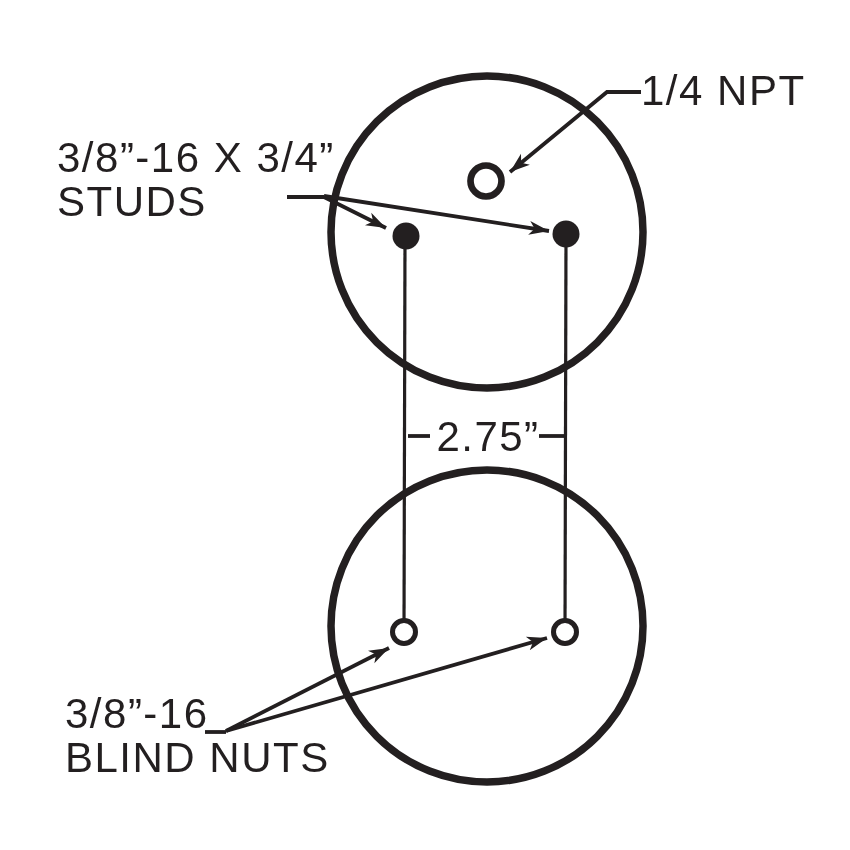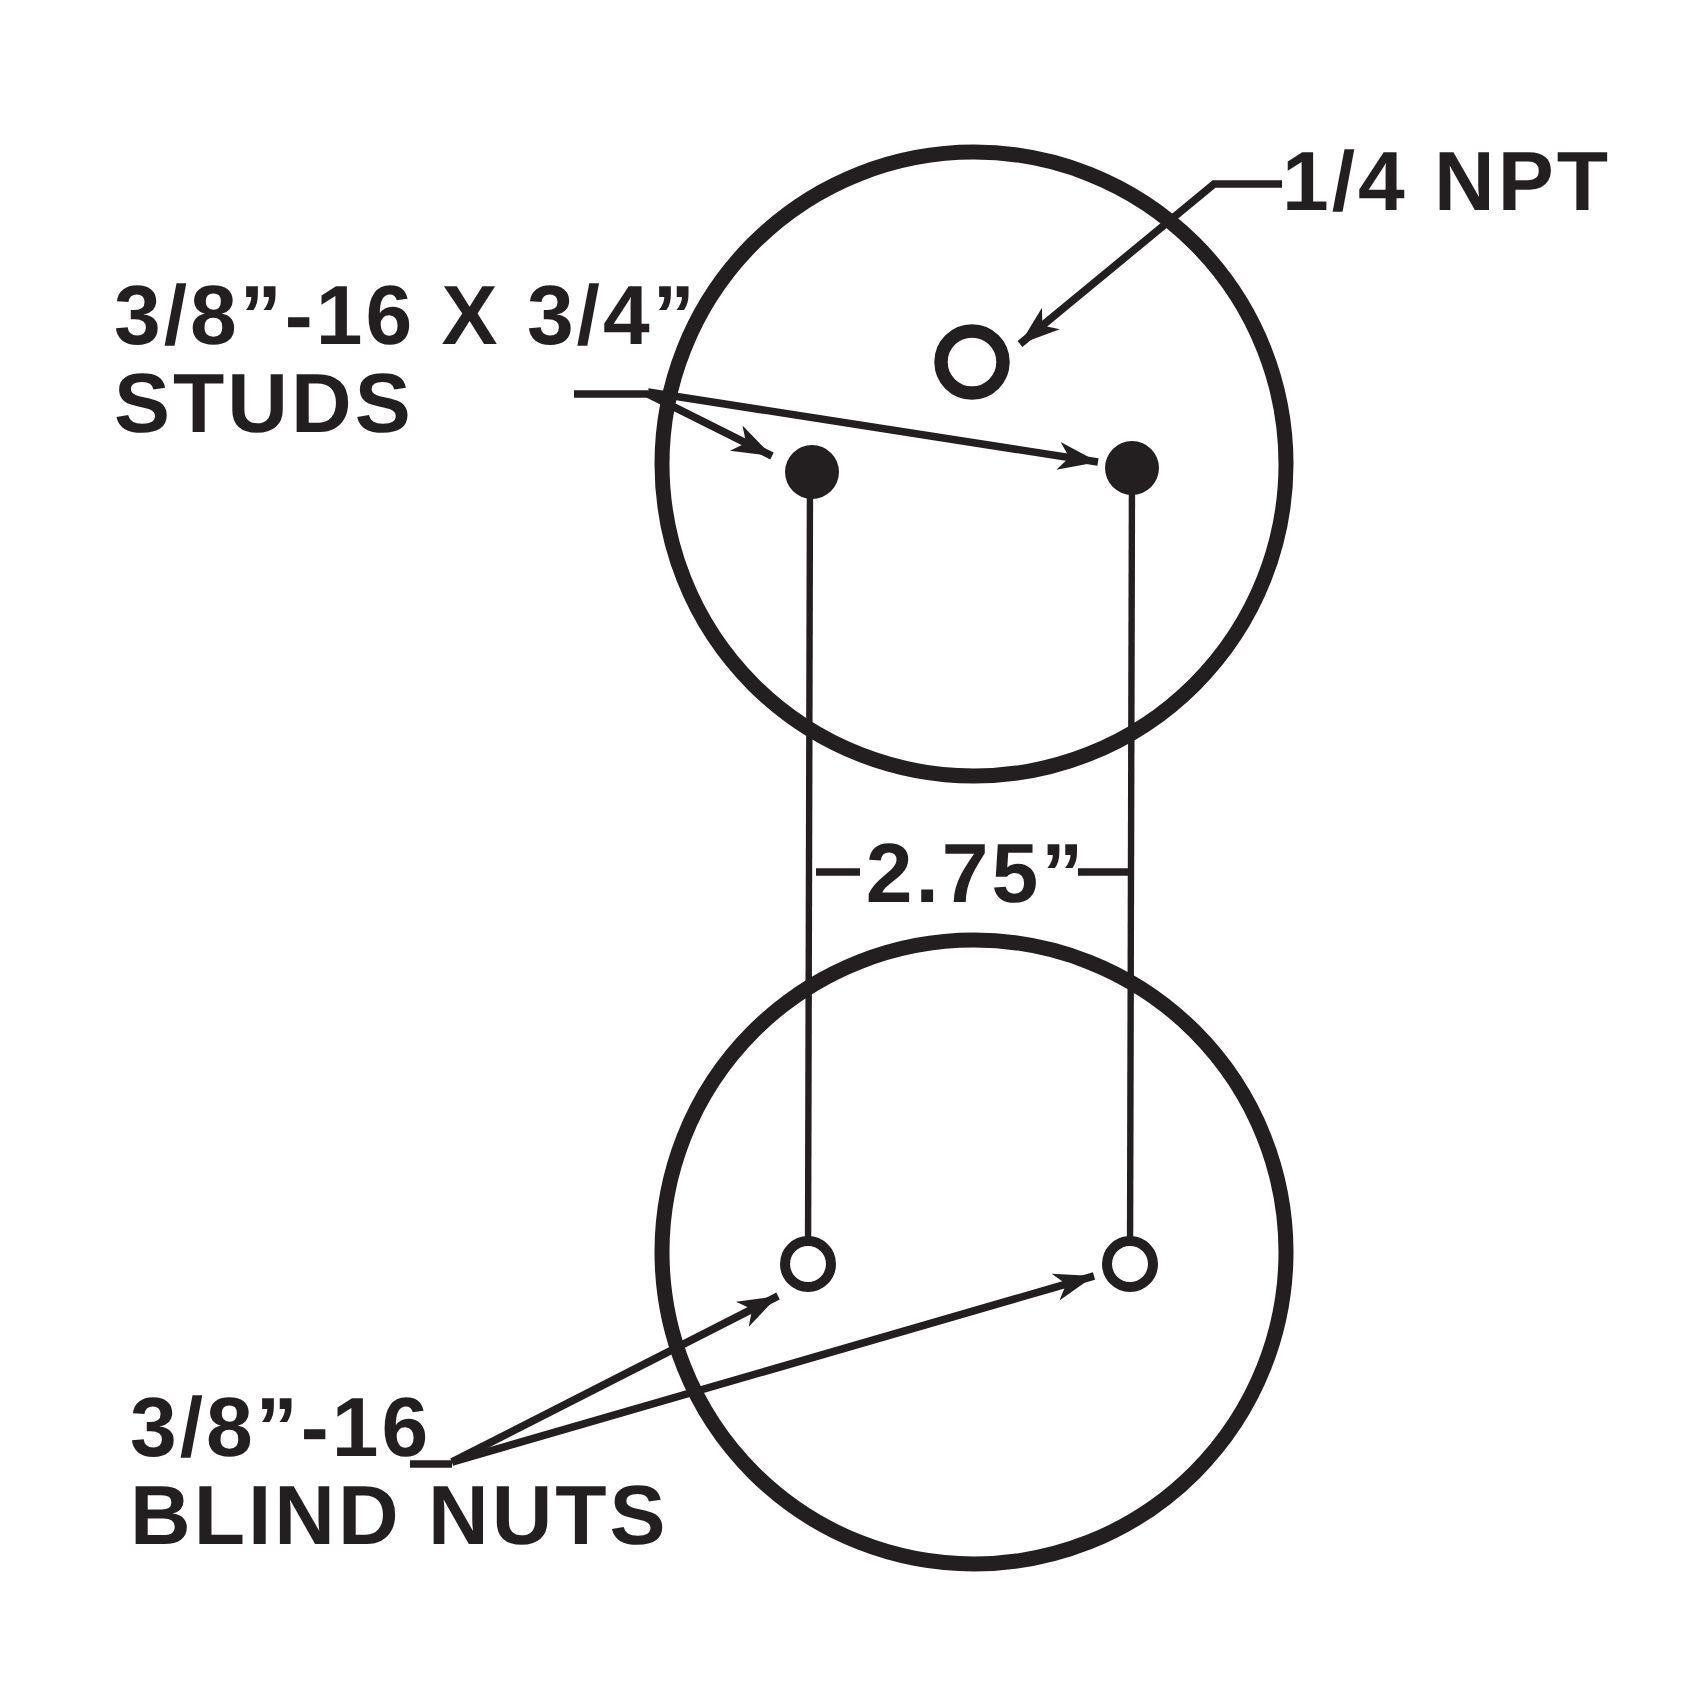--- a/index.html
+++ b/index.html
@@ -2,21 +2,21 @@
 <html style="--ink: #231f20; --bg: #ffffff;"><head>
 <meta charset="utf-8">
 <style>
   :root{
     --ink:#231f20;
     --bg:#ffffff;
   }
   html,body{margin:0;padding:0;background:var(--bg);}
   .stage{
     width:850px;height:850px;background:var(--bg);
-    position:relative;overflow:hidden;font-weight:bold;
+    position:relative;overflow:hidden;
   }
   svg{display:block;}
   
   .ln{stroke:var(--ink);fill:none;stroke-linecap:butt;}
   .outline{stroke-width:7.5;}
   .portc{stroke-width:6.7;fill:var(--bg);}
   .nutc{stroke-width:5;fill:var(--bg);}
   .studc{fill:var(--ink);stroke:none;}
   .leader{stroke-width:3.8;}
   .centerline{stroke-width:3.2;}

